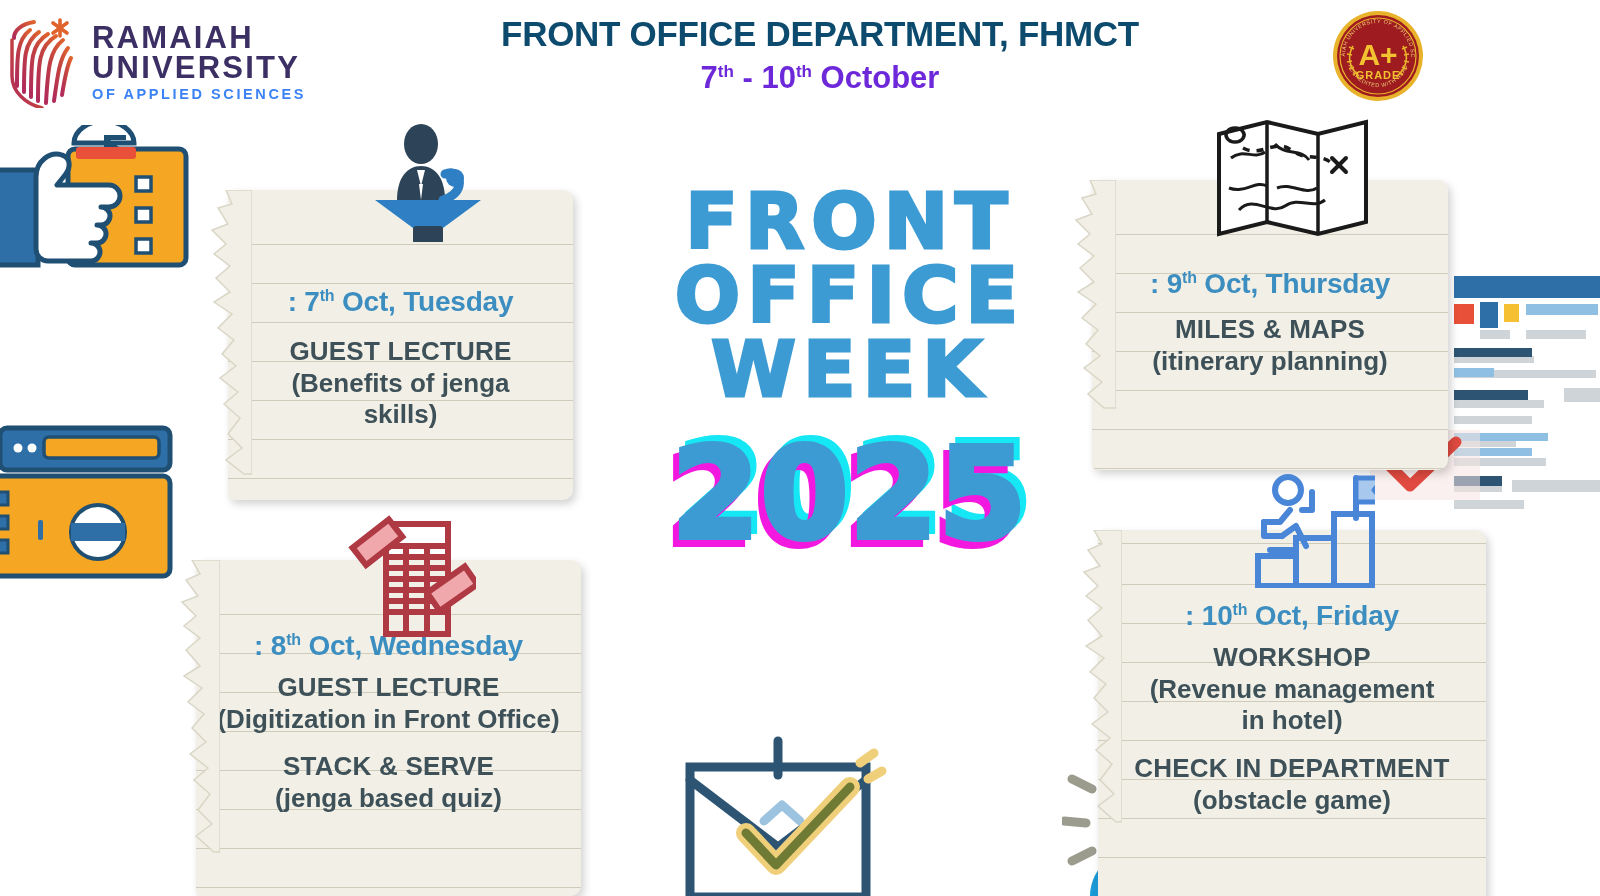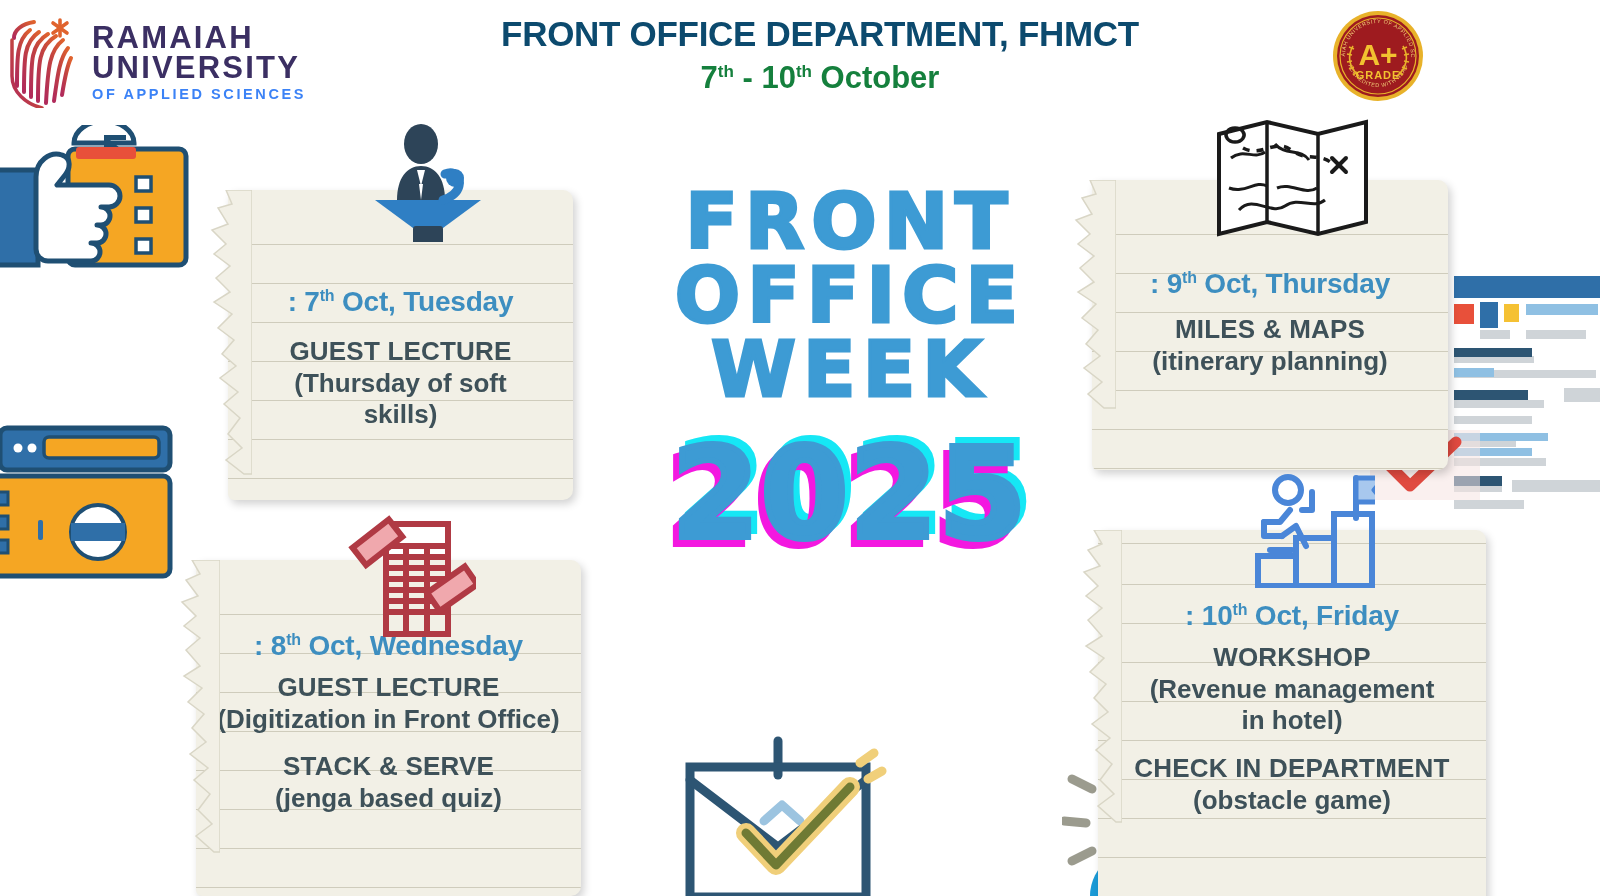--- a/index.html
+++ b/index.html
@@ -13,21 +13,21 @@
 
   
   #logo { position:absolute; left:8px; top:12px; width:340px; height:100px; display:flex; align-items:center; gap:14px; }
   #logo-mark { width:70px; height:92px; flex:0 0 auto; }
   #logo-text { display:flex; flex-direction:column; line-height:0.98; }
   .logo-l1, .logo-l2 { font-size:31px; font-weight:bold; color:#3b2f63; letter-spacing:2.2px; }
   .logo-l3 { font-size:14.5px; font-weight:bold; color:#3b82f6; letter-spacing:2.6px; margin-top:4px; }
 
   #header-title { position:absolute; left:420px; top:14px; width:800px; text-align:center; }
   .hdr-main { font-size:35px; font-weight:bold; color:#0c4a6e; letter-spacing:-0.3px; font-family:"Liberation Sans", sans-serif; }
-  .hdr-sub { font-size:31px; font-weight:bold; color:#15803d; margin-top:6px; }
+  .hdr-sub { font-size:31px; font-weight:bold; color:#6d28d9; margin-top:6px; }
   .hdr-sub sup { font-size:17px; }
 
   #naac-badge { position:absolute; left:1323px; top:8px; width:110px; height:96px; }
 
   
   #center { position:absolute; left:640px; top:185px; width:420px; text-align:center; }
   .big-title { font-size:77px; font-weight:bold; color:#3d9bd4;
       letter-spacing:7px; line-height:0.96; font-family:"DejaVu Sans", sans-serif;
       -webkit-text-stroke:3px #3d9bd4; }
   #year-wrap { position:relative; margin-top:14px; height:135px;text-align:center; }
@@ -234,21 +234,21 @@
     <path d="M28 151 a66 54 0 0 1 132 0 z" fill="#1b9ad6"></path>
     <rect x="86" y="118" width="16" height="33" fill="#2d5573"></rect>
   </svg>
 
   <div class="note" style="left:228px; top:190px; width:345px; height:310px;">
     <div class="note-lines"></div>
     <div class="note-body" style="padding:96px 18px 0;">
       <div class="note-date"><span>: 7</span><sup>th</sup><span> Oct, Tuesday</span></div>
       <div style="height:18px"></div>
       <div class="note-line caps">GUEST LECTURE</div>
-      <div class="note-line">(Thursday of soft</div>
+      <div class="note-line">(Benefits of jenga</div>
       <div class="note-line">skills)</div>
     </div>
   </div>
   <svg class="torn" style="left:206px; top:190px; width:46px; height:310px;" viewBox="0 0 46 310" preserveAspectRatio="none">
     <path d="M46 0 H20 l6 14 -14 4 10 16 -16 6 14 14 -12 10 16 12 -14 12 14 14 -16 10 18 12 -14 14 16 12 -12 14 14 12 -16 12 18 14 -14 12 16 14 -12 16 14 14 -16 12 18 14 H46 Z" fill="#f2f0e6" stroke="#d9d6c6" stroke-width="1.5"></path>
   </svg>
   <svg class="note-icon" style="left:373px; top:122px; width:110px; height:120px;" viewBox="0 0 110 120">
     <ellipse cx="48" cy="22" rx="17" ry="20" fill="#2d4458"></ellipse>
     <path d="M24 78 c0-22 10-34 24-34 s24 12 24 34 z" fill="#2d4458"></path>
     <path d="M44 48 l4 16 l4 -16 z" fill="#fff"></path>

